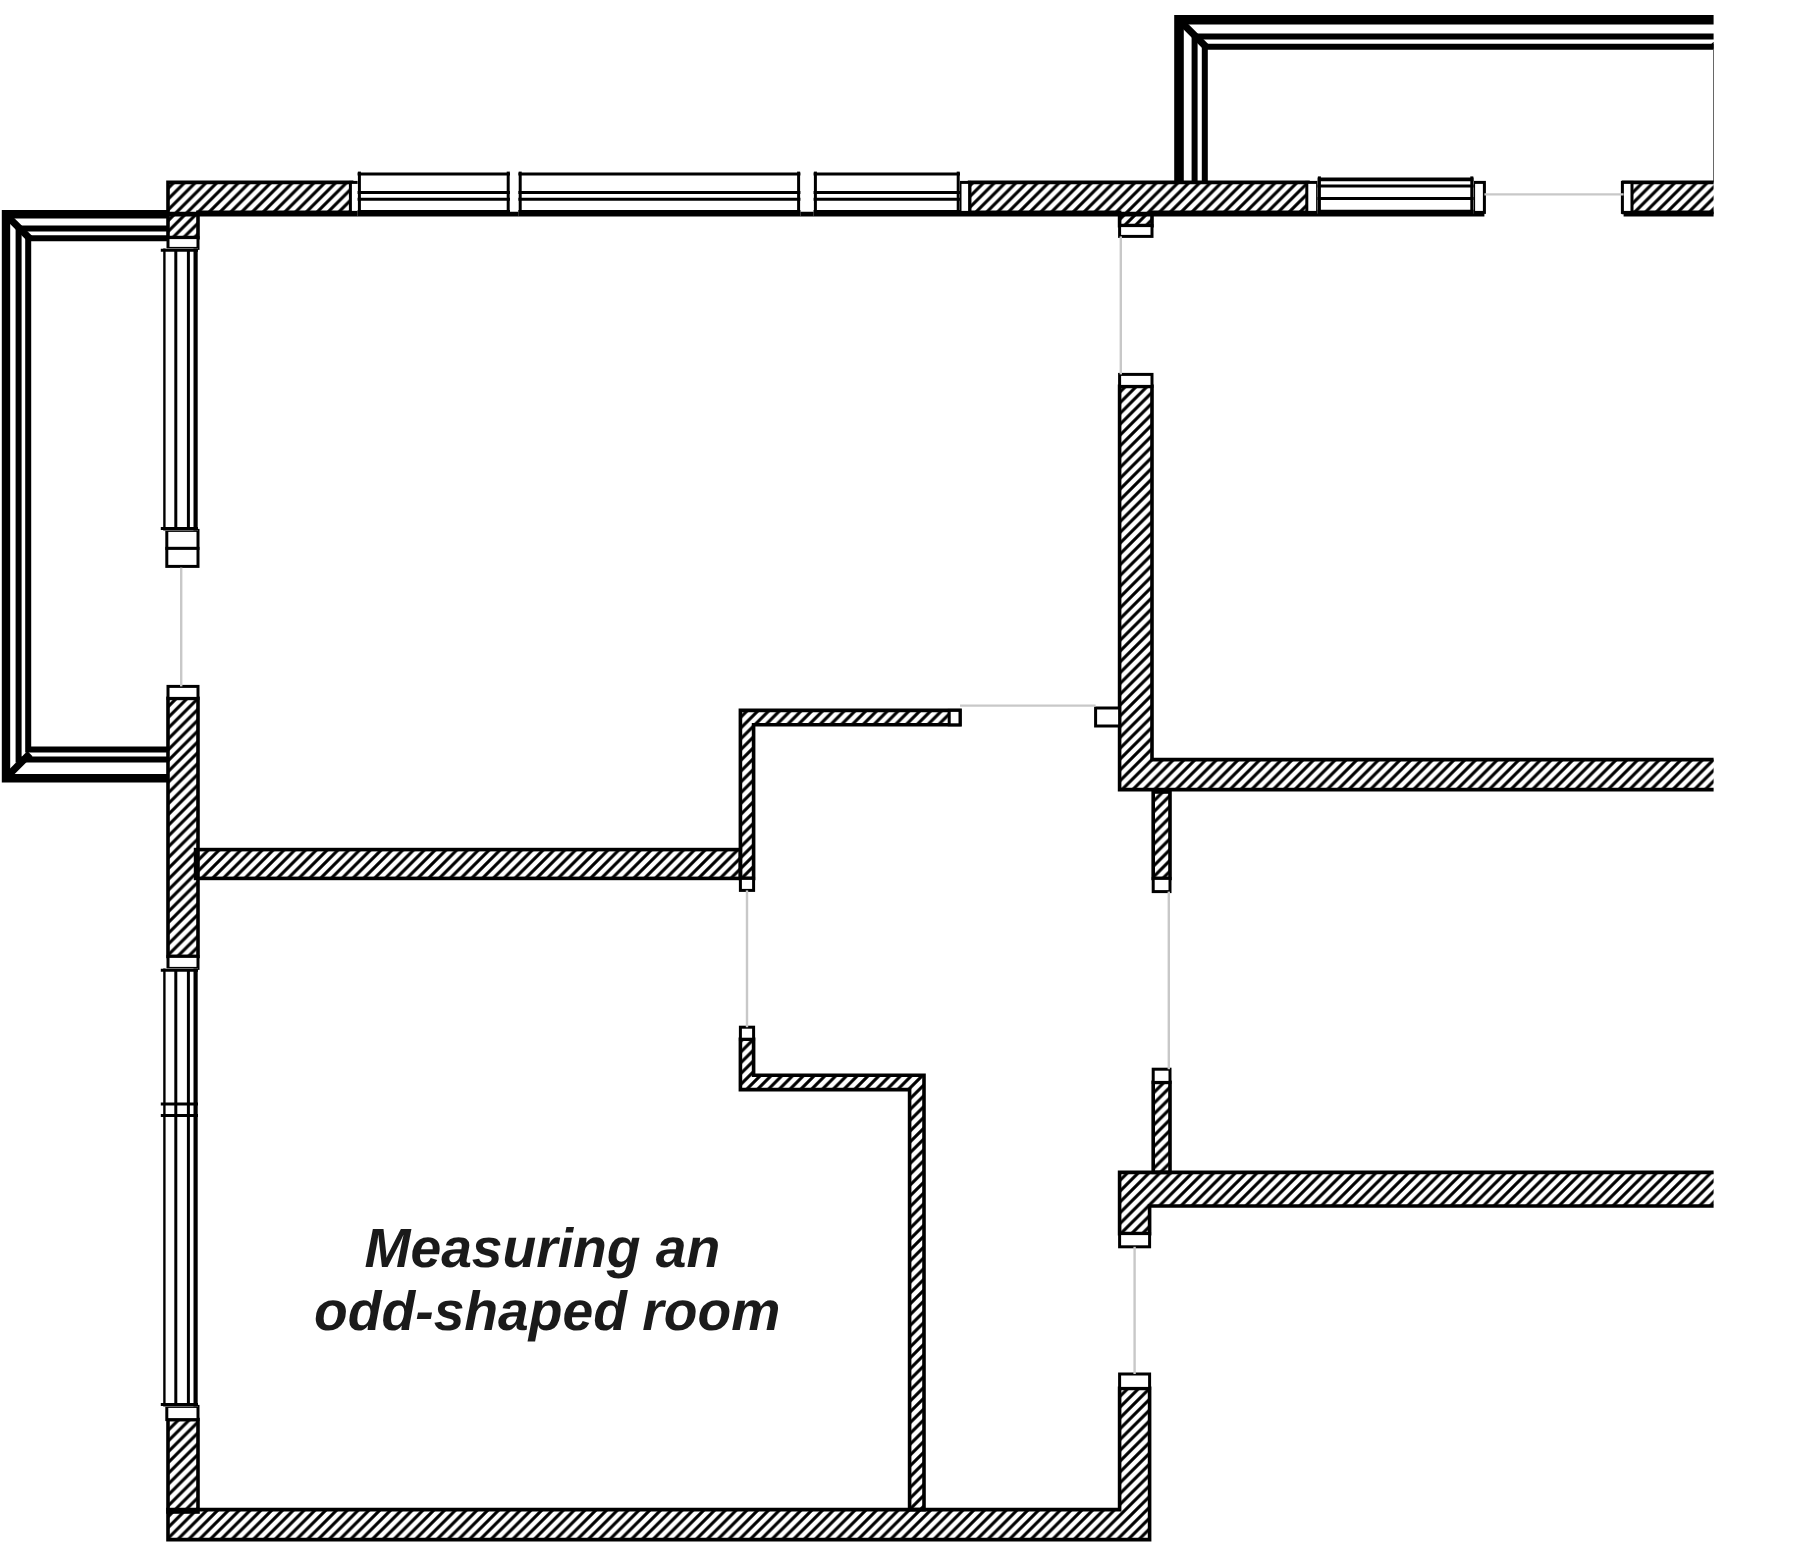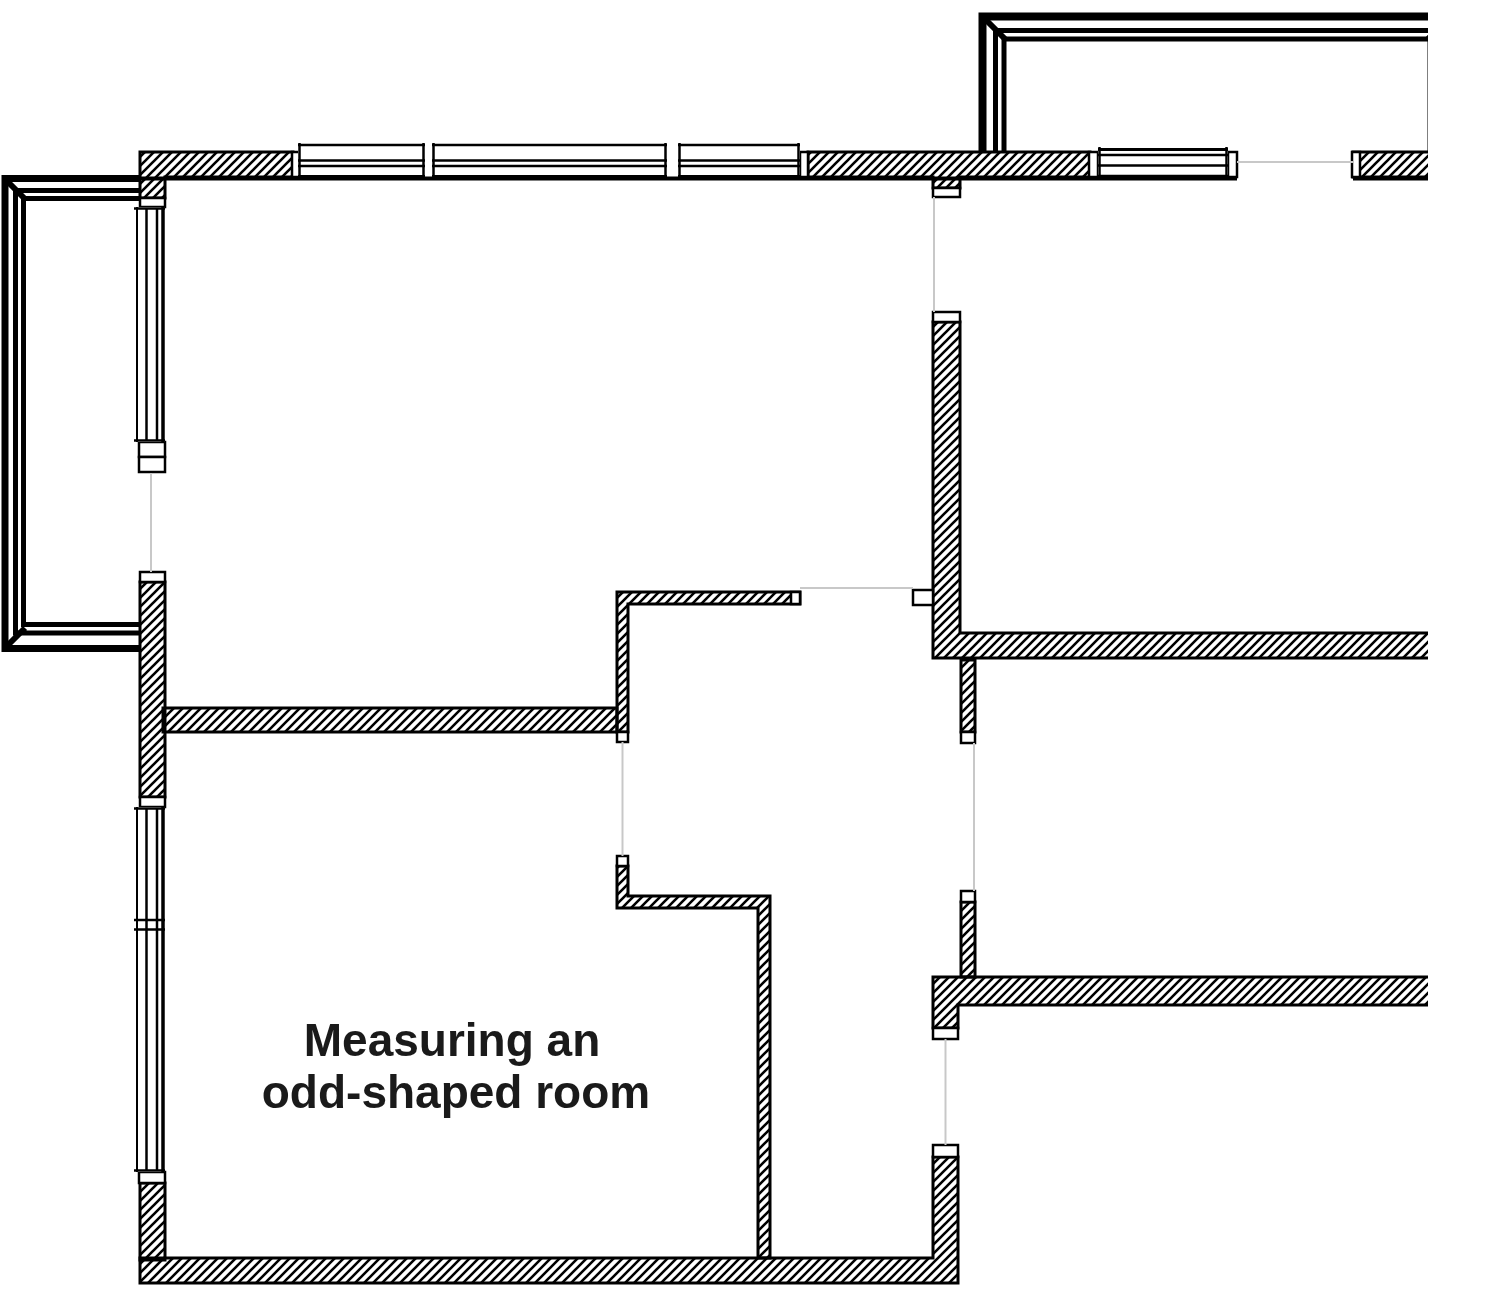--- a/index.html
+++ b/index.html
@@ -2,21 +2,21 @@
 <html style="--line: #000000; --faint: #c8c8c8; --bg: #ffffff; --text: #1a1a1a;"><head>
 <meta charset="utf-8">
 <style>
   :root{
     --line:#000000;
     --faint:#c8c8c8;
     --bg:#ffffff;
     --text:#1a1a1a;
   }
   html,body{margin:0;padding:0;background:var(--bg);}
-  #stage{position:relative;width:1428px;height:1300px;background:var(--bg);overflow:hidden;}
+  #stage{position:relative;width:1428px;height:1300px;background:var(--bg);overflow:hidden;font-style:italic;}
   svg{display:block;}
   .wall{fill:url(#hatch);stroke:var(--line);stroke-width:3;stroke-linejoin:miter;}
   .cap{fill:var(--bg);stroke:var(--line);stroke-width:2.5;}
   .wl{stroke:var(--line);}
   .winbox{fill:var(--bg);stroke:none;}
   .rail{fill:none;stroke:var(--line);}
   .miter{stroke:var(--line);stroke-width:6;}
   .faint{stroke:var(--faint);stroke-width:2;}
   text.label{font-family:"Liberation Sans",sans-serif;font-weight:700;font-size:46px;fill:var(--text);text-anchor:middle;}
 </style>

